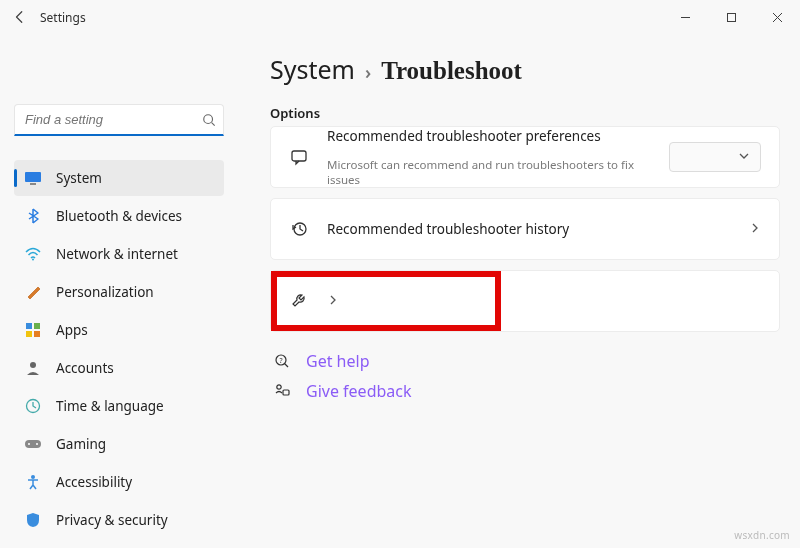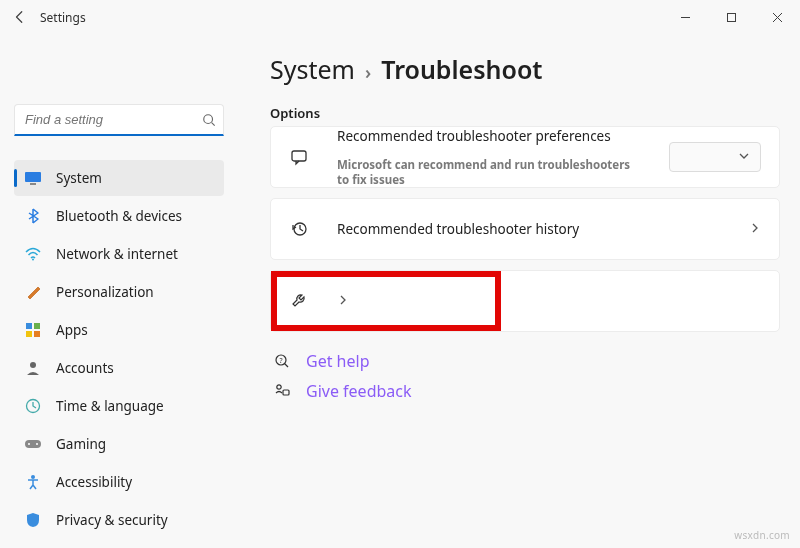--- a/index.html
+++ b/index.html
@@ -97,39 +97,39 @@
   }
   .breadcrumb {
     font-size: 25px;
     font-weight: 400;
     margin-bottom: 18px;
     display: flex;
     align-items: baseline;
     gap: 10px;
   }
   .breadcrumb .sep { color: #777; font-size: 18px; font-weight: 600; }
-  .breadcrumb .current { font-weight: 600; }
+  .breadcrumb .current { font-weight: 600; font-family: Liberation Serif, serif; }
 
   .section-header { font-size: 13px; font-weight: 600; margin-bottom: 4px; }
 
   .card {
     background: #fff;
     border: 1px solid #ececec;
     border-radius: 5px;
     height: 62px;
     display: flex;
     align-items: center;
     padding: 0 18px;
     margin-bottom: 10px;
-    gap: 28px;
+    gap: 18px;
   }
   .card .icon-slot { width: 20px; height: 20px; display:flex; align-items:center; justify-content:center; color:#333; }
   .card .titles { flex: 1; }
   .card .titles .t1 { font-size: 13.5px; color: #222; }
-  .card .titles .t2 { font-size: 11.5px; color: #7a7a7a; margin-top: 12px; font-weight: bold; }
+  .card .titles .t2 { font-size: 11.5px; color: #7a7a7a; margin-top: 12px; }
   .card .trailing {
     display: flex; align-items: center;
   }
   .combo {
     width: 92px; height: 30px;
     border: 1px solid #dcdcdc;
     border-radius: 4px;
     background: #fafafa;
     display: flex;
     align-items: center;

